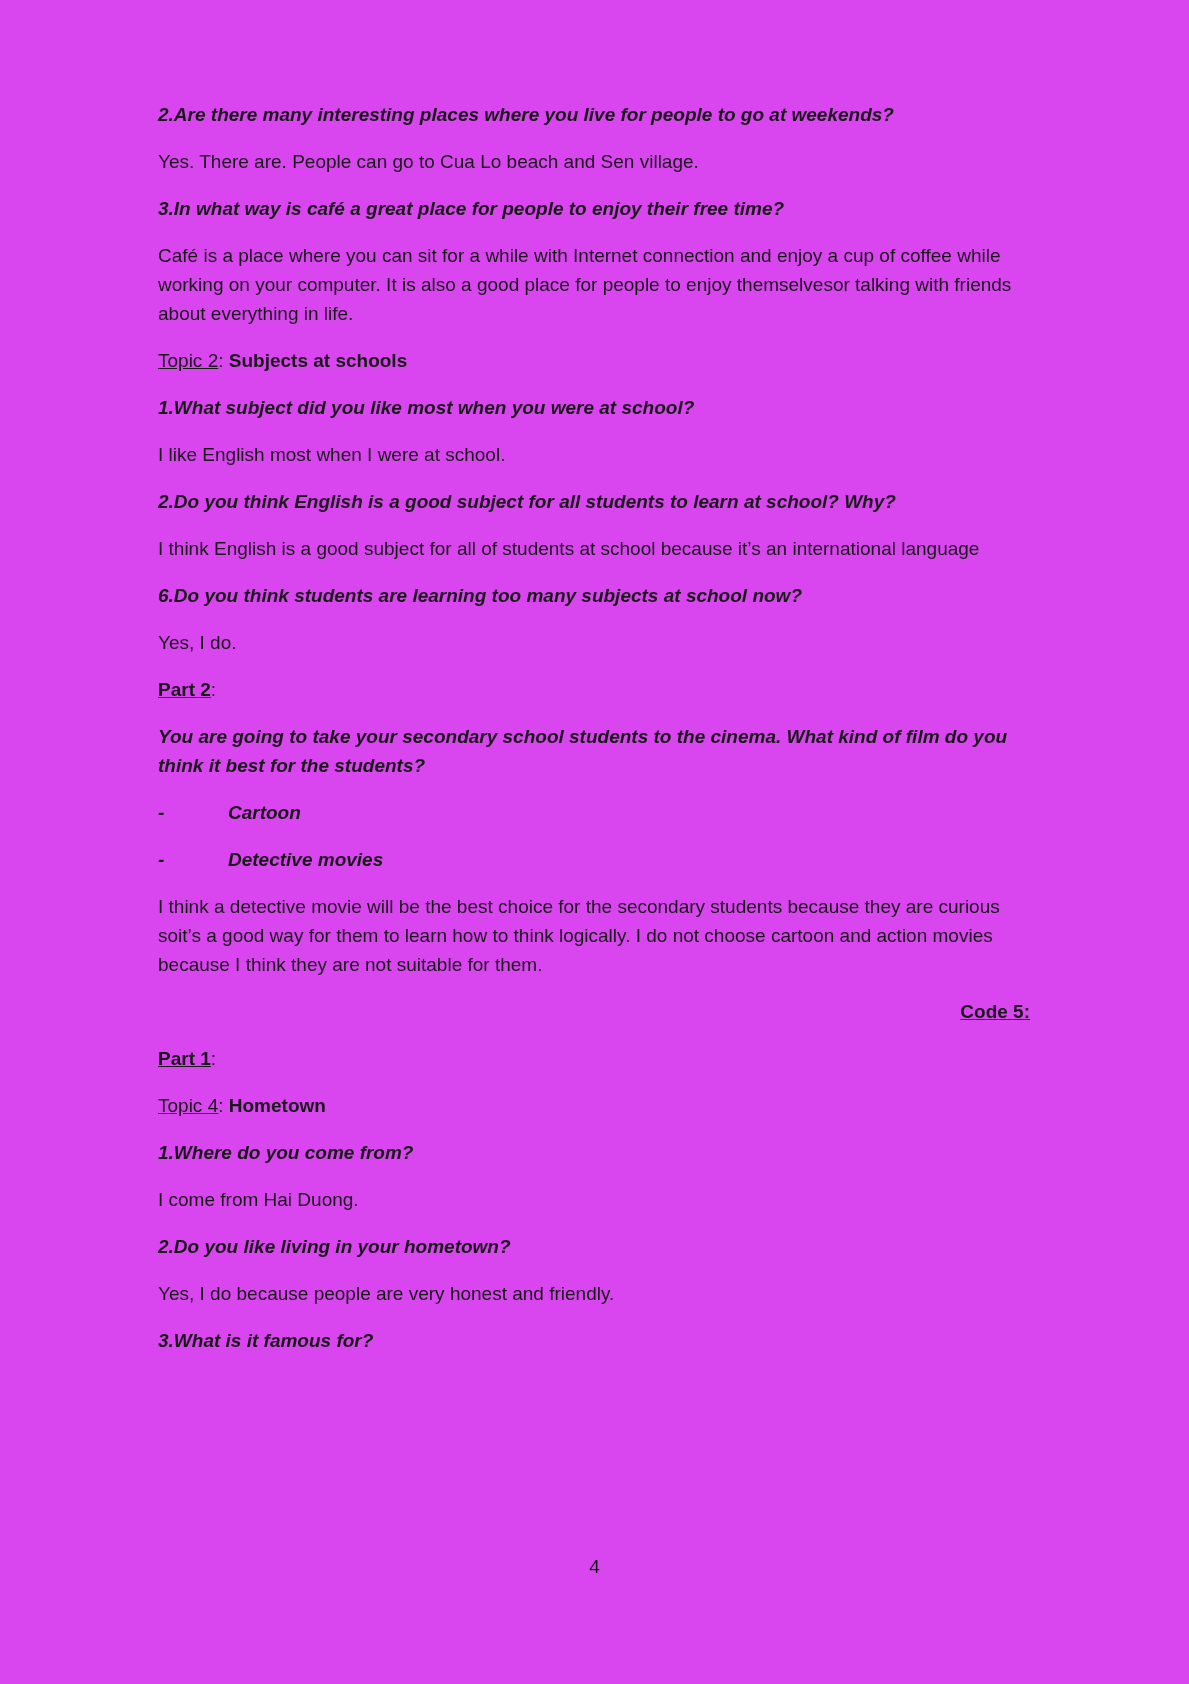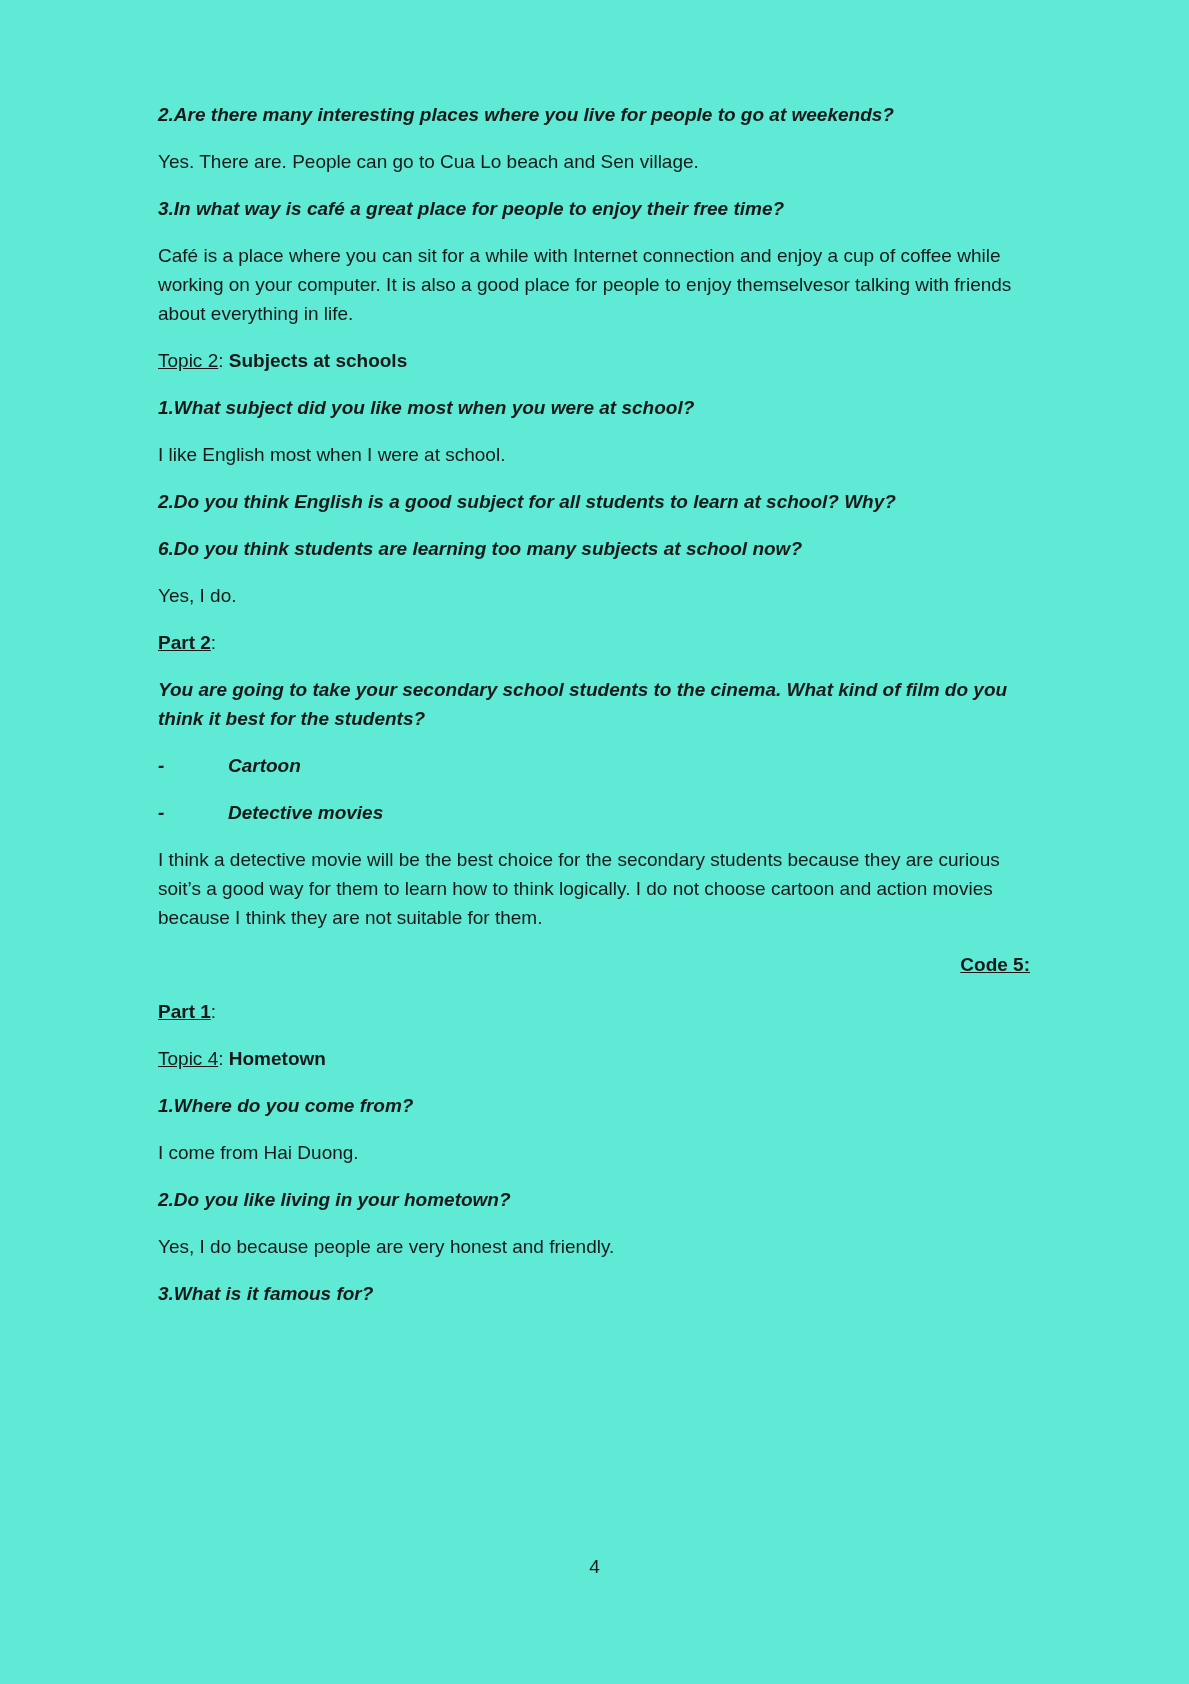--- a/index.html
+++ b/index.html
@@ -4,21 +4,21 @@
 <style>
   html, body {
     margin: 0;
     padding: 0;
     background: #ffffff;
   }
   .page {
     position: relative;
     width: 1189px;
     height: 1684px;
-    background: #5eead4;
+    background: #d946ef;
     font-family: "Liberation Sans", sans-serif;
     color: #191919;
     overflow: hidden;
   }
   .content {
     padding: 100px 159px 0 158px;
   }
   p.block {
     margin: 0 0 18px 0;
     font-size: 19px;
@@ -64,20 +64,21 @@
 <div class="page">
   <div class="content">
       <p class="block question">2.Are there many interesting places where you live for people to go at weekends?</p>
       <p class="block answer">Yes. There are. People can go to Cua Lo beach and Sen village.</p>
       <p class="block question">3.In what way is café a great place for people to enjoy their free time?</p>
       <p class="block answer">Café is a place where you can sit for a while with Internet connection and enjoy a cup of coffee while working on your computer. It is also a good place for people to enjoy themselvesor talking with friends about everything in life.</p>
       <p class="block heading"><span class="seg-underline">Topic 2</span><span class="seg-plain">: </span><span class="seg-bold">Subjects at schools</span></p>
       <p class="block question">1.What subject did you like most when you were at school?</p>
       <p class="block answer">I like English most when I were at school.</p>
       <p class="block question">2.Do you think English is a good subject for all students to learn at school? Why?</p>
+      <p class="block answer">I think English is a good subject for all of students at school because it’s an international language</p>
       <p class="block question">6.Do you think students are learning too many subjects at school now?</p>
       <p class="block answer">Yes, I do.</p>
       <p class="block heading"><span class="seg-bold-underline">Part 2</span><span class="seg-plain">:</span></p>
       <p class="block question">You are going to take your secondary school students to the cinema. What kind of film do you think it best for the students?</p>
       <p class="block list-item"><span class="dash">-</span><span class="li-text">Cartoon</span></p>
       <p class="block list-item"><span class="dash">-</span><span class="li-text">Detective movies</span></p>
       <p class="block answer"> I think a detective movie will be the best choice for the secondary students because they are curious soit’s a good way for them to learn how to think logically. I do not choose cartoon and action movies because I think they are not suitable for them.</p>
       <p class="block centered"><span class="seg-bold-underline">Code 5:</span></p>
       <p class="block heading"><span class="seg-bold-underline">Part 1</span><span class="seg-plain">:</span></p>
       <p class="block heading"><span class="seg-underline">Topic 4</span><span class="seg-plain">: </span><span class="seg-bold">Hometown</span></p>

